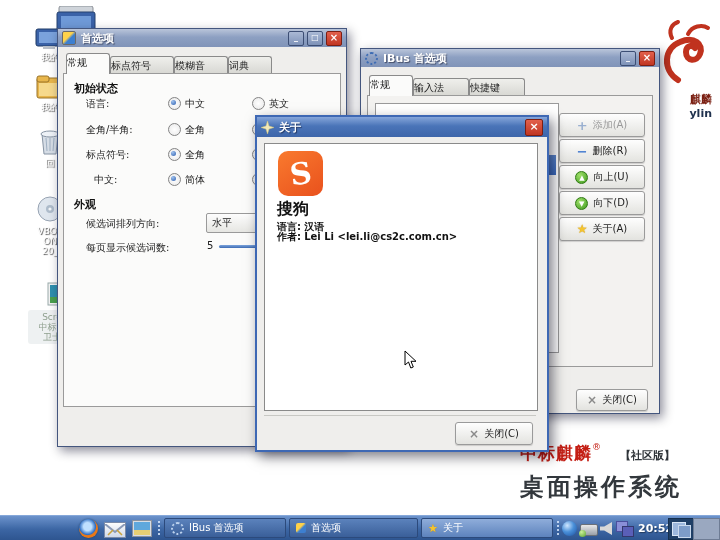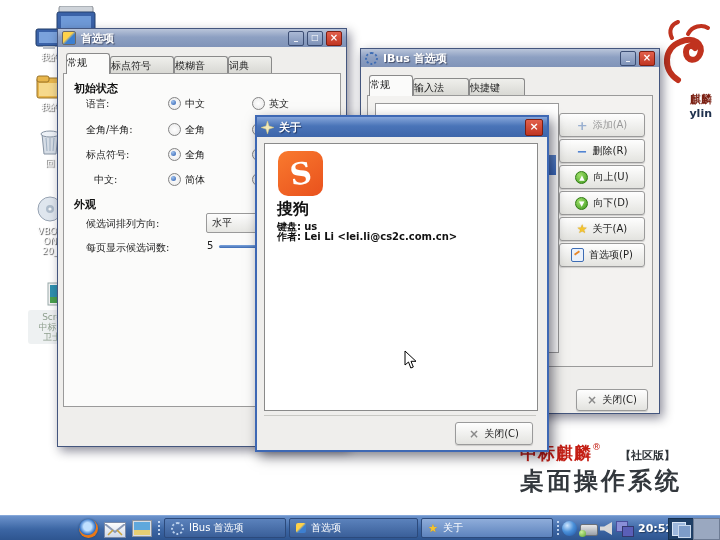--- a/index.html
+++ b/index.html
@@ -117,21 +117,21 @@
       <path d="M30 62 C14 52 16 30 32 24 C46 18 56 26 52 36 C49 44 38 44 38 34 C38 28 44 26 47 30" fill="none" stroke="#c0321e" stroke-width="6" stroke-linecap="round"></path>
       <path d="M40 16 C44 8 54 6 60 10 M24 20 C20 12 24 6 30 4" fill="none" stroke="#c0321e" stroke-width="4" stroke-linecap="round"></path>
     </svg>
     <div style="font-size:11px;color:#7a1f12;font-weight:bold">麒麟</div>
     <div style="font-size:11px;color:#20324e;font-weight:bold">ylin</div>
   </div>
 
   <div class="abs" style="left:520px;top:442px;z-index:2;white-space:nowrap">
     <span style="font-size:17px;font-weight:900;color:#c41e14;letter-spacing:1px">中标麒麟</span><span style="font-size:9px;color:#c41e14;vertical-align:top">®</span>
     <span style="font-size:11px;color:#2e3338;font-weight:bold;margin-left:14px">【社区版】</span>
-    <div style="font-size:24px;font-weight:bold;color:#33383d;letter-spacing:3px;margin-top:0">桌面操作系统</div>
+    <div style="font-size:24px;font-weight:bold;color:#33383d;letter-spacing:3px;margin-top:6px">桌面操作系统</div>
   </div>
 
   <div class="win" style="left:57px;top:28px;width:288px;height:417px;z-index:10">
     <div class="titlebar tb-inactive">
       <span style="width:12px;height:12px;border-radius:2px;background:linear-gradient(135deg,#ffd24a 42%,#3d7fd0 58%);border:1px solid #6a6a6a"></span>
       <span class="tb-title">首选项</span>
       <span class="tb-btns">
         <span class="wbtn wbtn-gray">_</span>
         <span class="wbtn wbtn-gray">□</span>
         <span class="wbtn wbtn-close" style="font-size:10px">×</span>
@@ -208,26 +208,20 @@
         <span>向上(U)</span>
     </div>
     <div class="btn" style="left:198px;top:142px;width:84px;height:22px">
       <span class="ico-circle green">▼</span>
         <span>向下(D)</span>
     </div>
     <div class="btn" style="left:198px;top:168px;width:84px;height:22px">
       <span class="goldstar">★</span>
         <span>关于(A)</span>
     </div>
-    <div class="btn" style="left:198px;top:194px;width:84px;height:22px">
-      <span style="width:11px;height:12px;background:#eaf1fb;border:1px solid #3d6cb4;border-radius:2px;position:relative">
-          <span style="position:absolute;left:2px;top:3px;width:6px;height:2px;background:#e8872a;transform:rotate(-35deg)"></span>
-        </span>
-        <span>首选项(P)</span>
-    </div>
     <div class="btn" style="left:215px;top:340px;width:70px;height:20px">
       <span style="color:#8a8a8a;font-weight:bold;font-size:12px">×</span>
         <span>关闭(C)</span>
     </div>
   </div>
 
   <div class="win" style="left:255px;top:115px;width:290px;height:333px;z-index:30;border:2px solid #3e68b4;box-shadow:4px 5px 12px rgba(0,0,20,.5)">
     <div class="titlebar tb-active" style="height:20px">
       <svg width="13" height="13" viewBox="0 0 13 13">
           <path d="M6.5 0 L8 5 L13 6.5 L8 8 L6.5 13 L5 8 L0 6.5 L5 5 Z" fill="#f2e8b8" stroke="#d8c878" stroke-width=".5"></path>
@@ -236,21 +230,21 @@
       <span class="tb-btns">
         <span class="wbtn wbtn-close" style="width:16px;height:15px;font-size:11px;line-height:13px">×</span>
       </span>
     </div>
     <div class="panel" style="left:7px;top:26px;width:272px;height:266px;background:#fff;border-color:#8a8a8a">
       <div class="abs" style="left:13px;top:7px;width:45px;height:45px;border-radius:10px;background:linear-gradient(145deg,#f97a2e,#e9511d);display:flex;align-items:center;justify-content:center">
         <span style="color:#fff;font-size:30px;font-weight:900;transform:rotate(-8deg);font-family:'DejaVu Serif',serif">S</span>
       </div>
       <div class="abs" style="left:12px;top:55px;font-size:16px;font-weight:bold;color:#111">搜狗</div>
       <div class="abs" style="left:12px;top:78px;font-size:10px;color:#111;line-height:9.5px">
-        <div><b>键盘:</b> <b>us</b></div>
+        <div><b>语言:</b> <b>汉语</b></div>
         <div><b>作者:</b> <b>Lei Li &lt;lei.li@cs2c.com.cn&gt;</b></div>
       </div>
     </div>
     <div class="abs" style="left:7px;top:298px;width:272px;height:1px;background:#c8c8c4"></div>
     <div class="btn" style="left:198px;top:305px;width:76px;height:21px">
       <span style="color:#8a8a8a;font-weight:bold;font-size:12px">×</span>
         <span>关闭(C)</span>
     </div>
   </div>
 

